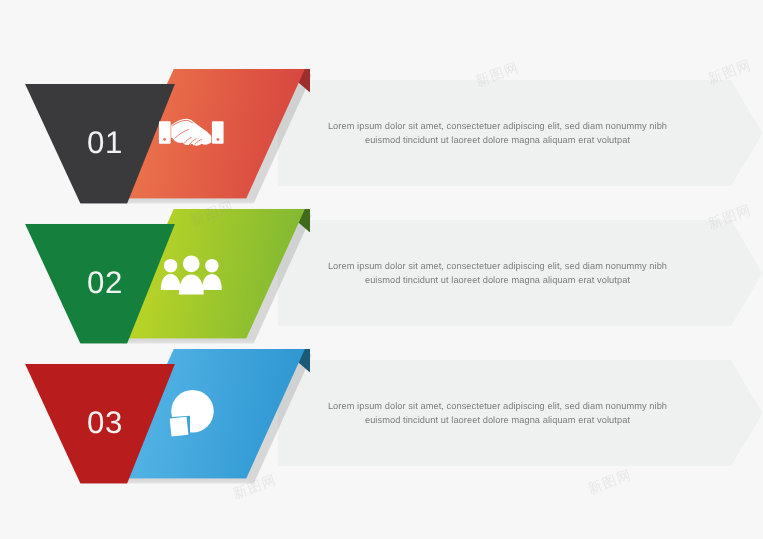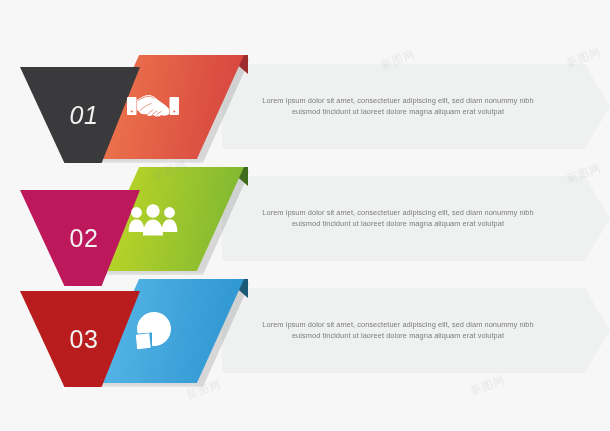--- a/index.html
+++ b/index.html
@@ -145,21 +145,21 @@
 
 <div id="infographic">
 
   <div class="row row-1">
     <div class="panel" style="background: rgb(239, 240, 240);">
       <div class="panel-text" style="color: rgb(124, 124, 124);">Lorem ipsum dolor sit amet, consectetuer adipiscing elit, sed diam nonummy nibh euismod tincidunt ut laoreet dolore magna aliquam erat volutpat</div>
     </div>
     <div class="banner-shadow"></div>
     <div class="fold" id="fold-1" style="background: rgb(158, 45, 45);"></div>
     <div class="banner" id="banner-1" style="background: linear-gradient(100deg, rgb(239, 123, 78) 0%, rgb(213, 65, 62) 100%);"></div>
-    <div class="numbox" style="background: rgb(58, 58, 60); font-style: italic;">
+    <div class="numbox" style="background: rgb(58, 58, 60);">
       <div class="numbox-label" style="color: rgb(242, 242, 242);">01</div>
     </div>
     <div class="icon-wrap">
       <svg width="52" height="34" viewBox="0 0 52 34">
         <rect x="0" y="7" width="9.5" height="18" rx="1" fill="#ffffff"></rect>
         <circle cx="4.7" cy="21.5" r="1.1" fill="#e3705a"></circle>
         <rect x="42.5" y="7" width="9.5" height="18" rx="1" fill="#ffffff"></rect>
         <circle cx="47.3" cy="21.5" r="1.1" fill="#e3705a"></circle>
         <path d="M10 10 C14 7, 18 5, 22 5 C24.5 5, 26 6, 28 7.5 C31 9.8, 34 12, 37 14.2 C39.5 16, 41 17.5, 42 19 L42 24 C40 25.5, 37 26.5, 34.5 25 C31.5 27, 28.5 27, 26.5 25 C23.5 27, 20.5 26, 19 24 C16 25, 13 23.5, 11.5 21 L10 20 Z" fill="#ffffff"></path>
         <path d="M11 10.5 C15 8, 18.5 6.3, 22 6.3 C24 6.3, 25.4 7.2, 27 8.4" fill="none" stroke="#e3705a" stroke-width="0.75" stroke-linecap="round"></path>
@@ -171,21 +171,21 @@
     </div>
   </div>
 
   <div class="row row-2">
     <div class="panel" style="background: rgb(239, 240, 240);">
       <div class="panel-text" style="color: rgb(124, 124, 124);">Lorem ipsum dolor sit amet, consectetuer adipiscing elit, sed diam nonummy nibh euismod tincidunt ut laoreet dolore magna aliquam erat volutpat</div>
     </div>
     <div class="banner-shadow"></div>
     <div class="fold" id="fold-2" style="background: rgb(62, 107, 28);"></div>
     <div class="banner" id="banner-2" style="background: linear-gradient(100deg, rgb(198, 218, 36) 0%, rgb(122, 181, 52) 100%);"></div>
-    <div class="numbox" style="background: #be185d; margin-top: 11px;">
+    <div class="numbox" style="background: #15803d;">
       <div class="numbox-label" style="color: rgb(242, 242, 242);">02</div>
     </div>
     <div class="icon-wrap">
       <svg width="50" height="34" viewBox="0 0 50 34">
         <circle cx="8.5" cy="10.5" r="5.4" fill="#ffffff"></circle>
         <path d="M0.6 30 C0.6 21.5, 4 17.2, 8.5 17.2 C13 17.2, 16.4 21.5, 16.4 30 Z" fill="#ffffff"></path>
         <circle cx="41.5" cy="10.5" r="5.4" fill="#ffffff"></circle>
         <path d="M33.6 30 C33.6 21.5, 37 17.2, 41.5 17.2 C46 17.2, 49.4 21.5, 49.4 30 Z" fill="#ffffff"></path>
         <circle cx="25" cy="9" r="6.7" fill="#ffffff"></circle>
         <path d="M15 33.5 C15 23, 19.3 17.5, 25 17.5 C30.7 17.5, 35 23, 35 33.5 Z" fill="#ffffff"></path>

